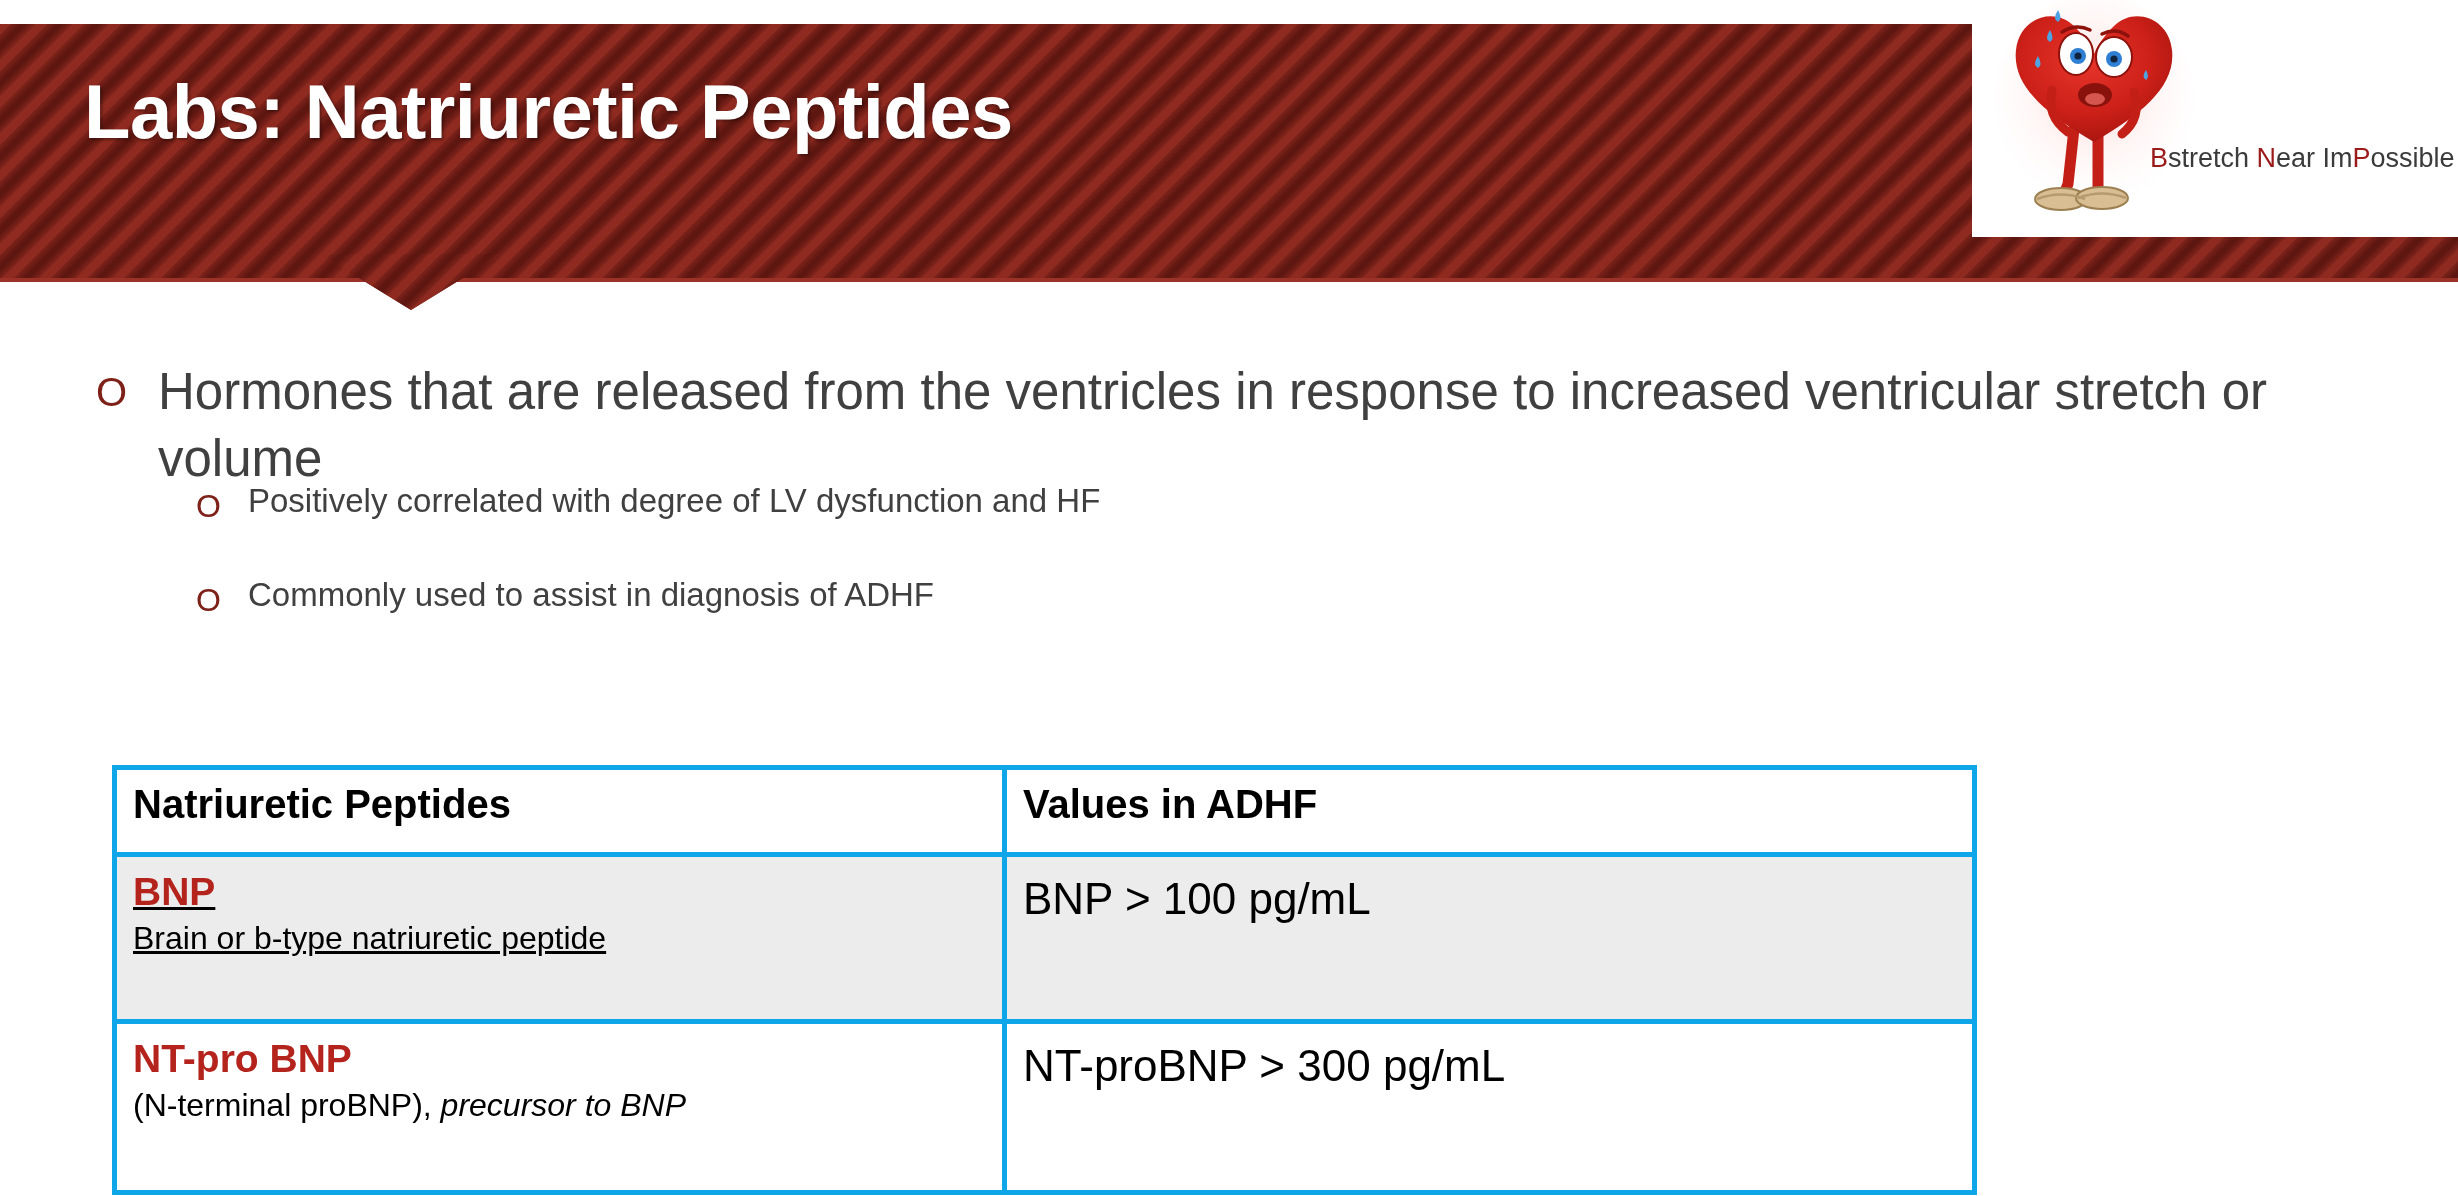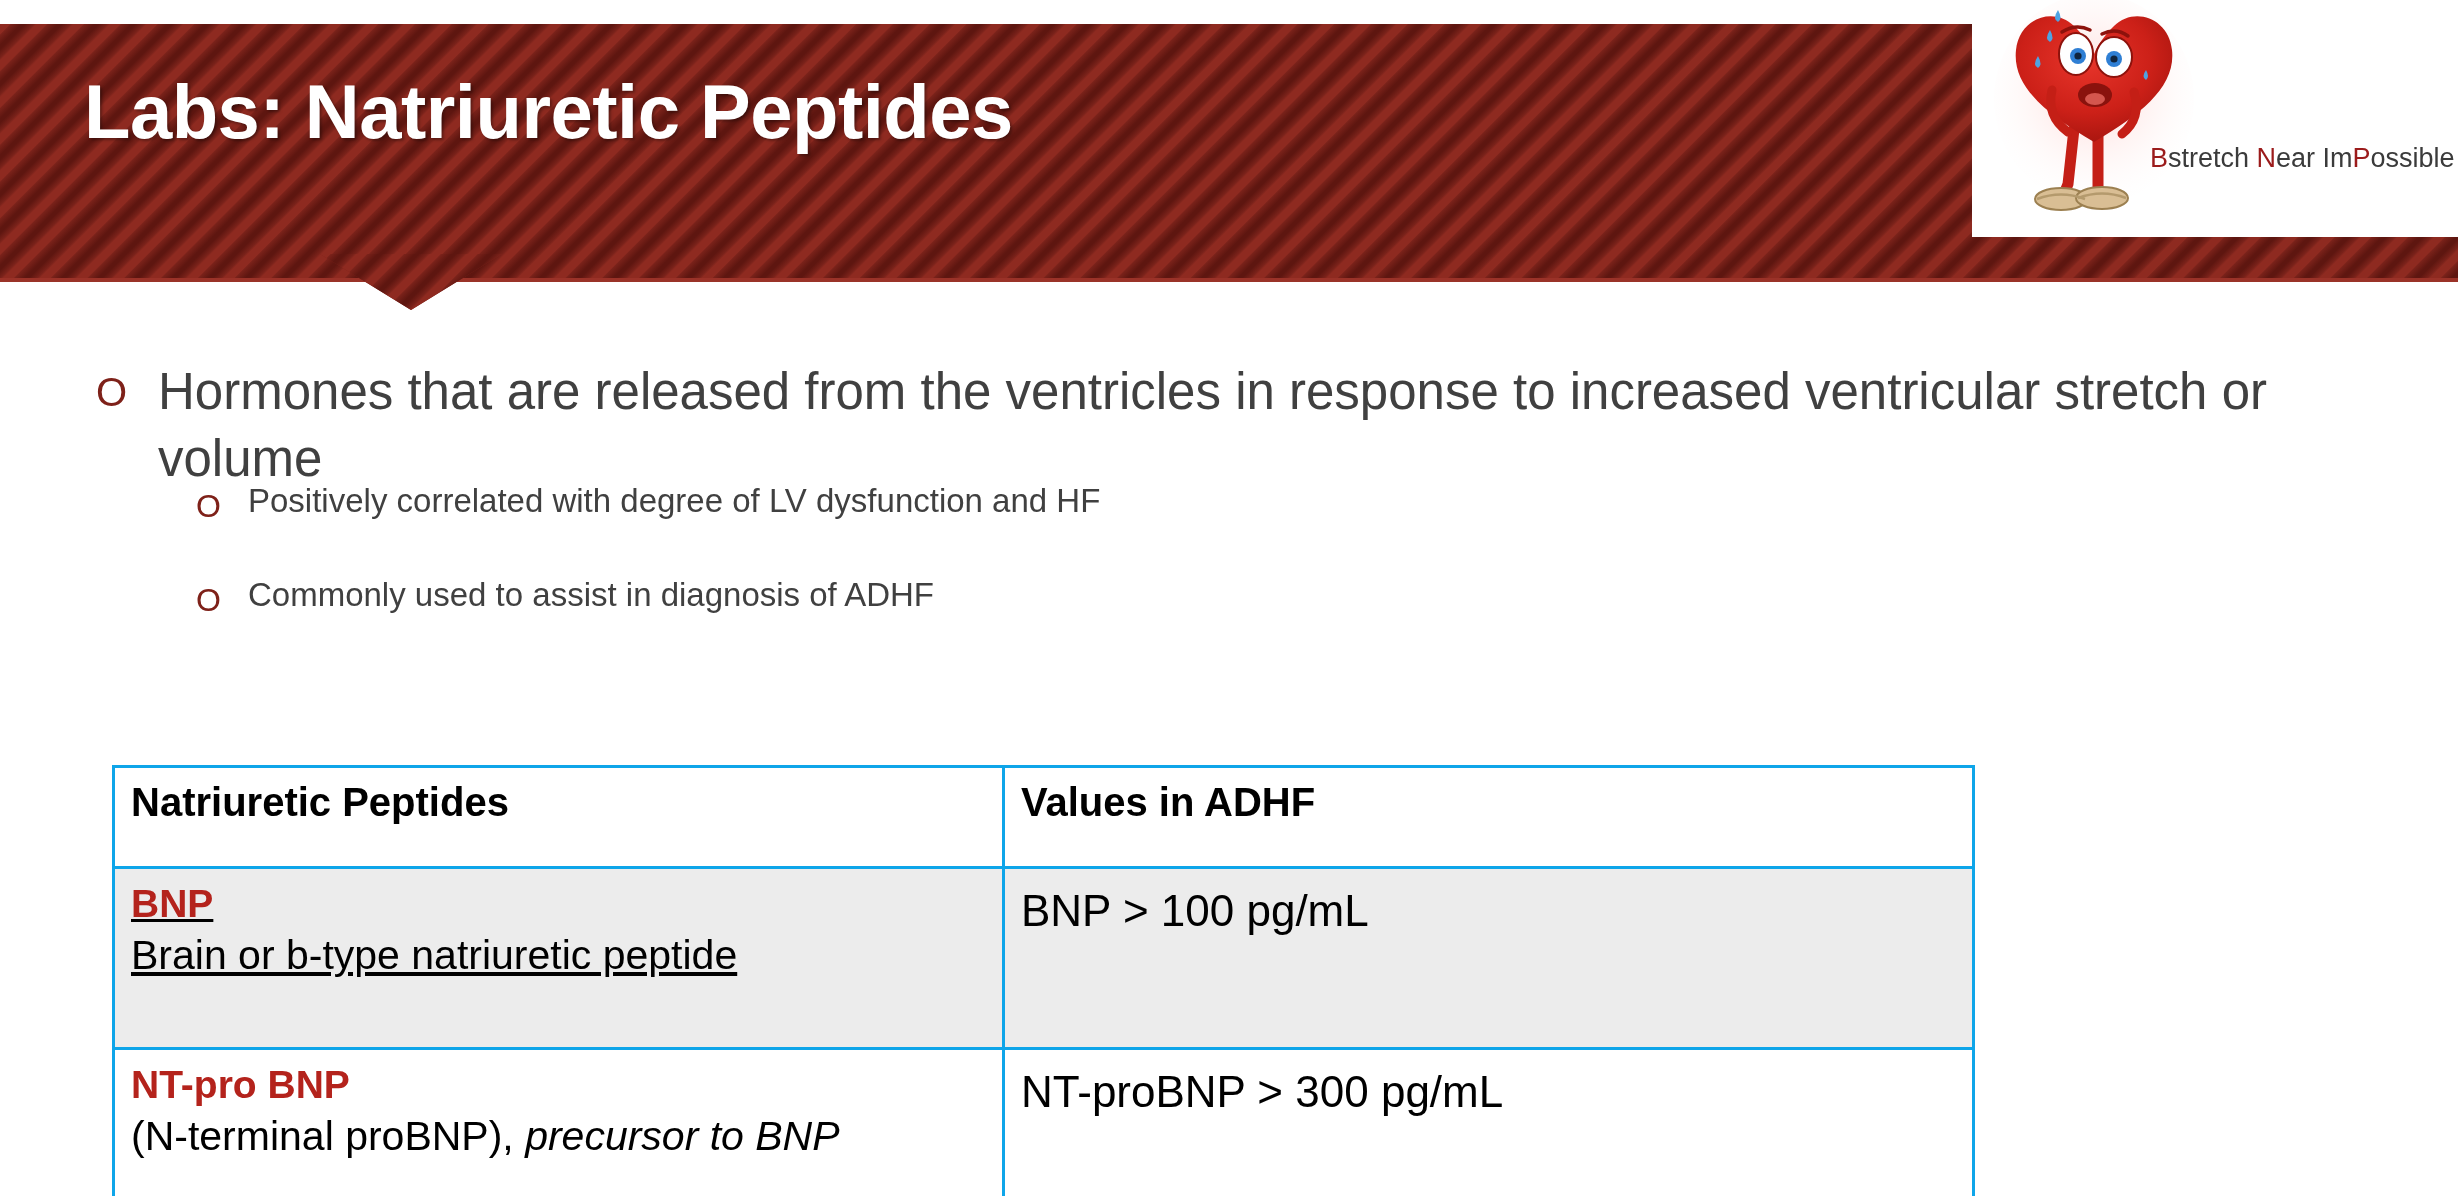--- a/index.html
+++ b/index.html
@@ -173,23 +173,23 @@
   
   #np-table {
     position: absolute;
     left: 112px;
     top: 507px;
     width: 1860px;
     border-collapse: collapse;
     table-layout: fixed;
   }
   #np-table td, #np-table th {
-    border: 3px solid #0ea5e9;
+    border: 5px solid #0ea5e9;
     vertical-align: top;
-    padding: 12px 16px 18px 16px;
+    padding: 12px 16px 2px 16px;
     text-align: left;
   }
   #np-table col.c1 { width: 890px; }
   #np-table col.c2 { width: 970px; }
 
   .th-cell {
     background: #ffffff;
     font-size: 40px;
     font-weight: bold;
     color: #000000;
@@ -199,21 +199,21 @@
   .row-plain td { background: #ffffff; }
 
   .cell-title {
     font-size: 39px;
     font-weight: bold;
     color: #B4231C;
     line-height: 1.18;
     margin-bottom: 4px;
   }
   .cell-sub {
-    font-size: 41px;
+    font-size: 32px;
     color: #000000;
     line-height: 1.2;
   }
   .cell-sub .ital { font-style: italic; }
   .cell-value {
     font-size: 44px;
     color: #000000;
     line-height: 1.2;
     padding-top: 4px;
   }

